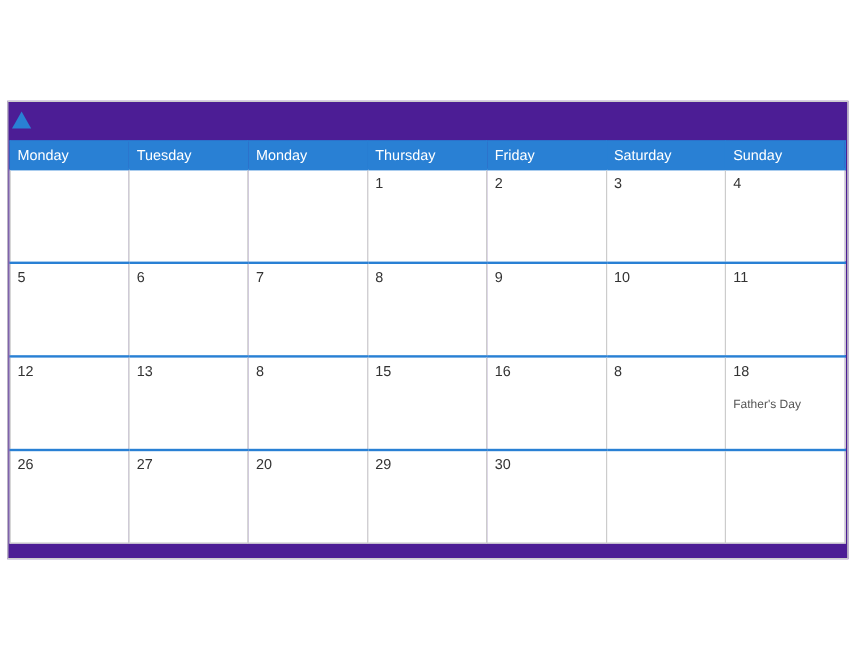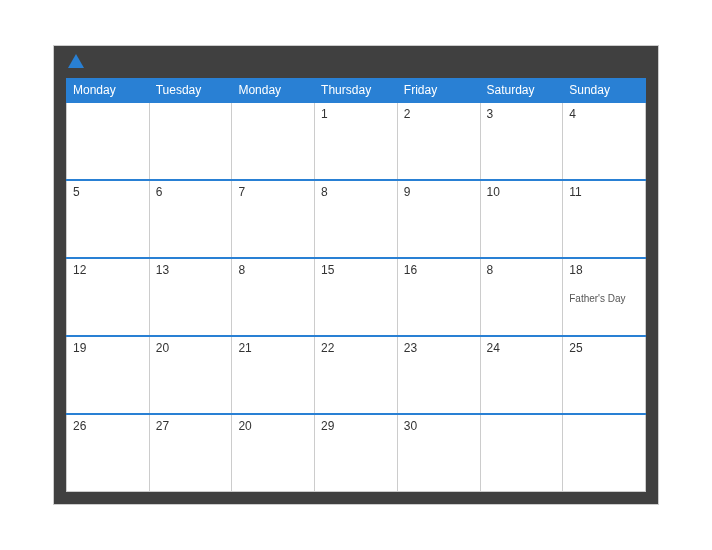--- a/index.html
+++ b/index.html
@@ -6,24 +6,24 @@
     body {
       background: #fff;
       font-family: Arial, sans-serif;
       width: 712px;
       height: 550px;
       display: flex;
       align-items: center;
       justify-content: center;
     }
     .calendar-container {
-      width: 606px;
-      background: #404040;
+      width: 701px;
+      background: #4c1d95;
       border: 1px solid #ccc;
-      padding: 10px 12px 12px;
+      padding: 10px 1px 12px;
     }
     .calendar-header {
       display: flex;
       align-items: center;
       justify-content: space-between;
       margin-bottom: 10px;
     }
     .logo {
       display: flex;
       flex-direction: column;
@@ -192,43 +192,20 @@
           <td>
             <span class="day-number">8</span>
           </td>
           <td>
             <span class="day-number">18</span>
             <div class="day-event">Father's Day</div>
           </td>
         </tr>
         <tr>
           <td>
-            <span class="day-number">19</span>
-          </td>
-          <td>
-            <span class="day-number">20</span>
-          </td>
-          <td>
-            <span class="day-number">21</span>
-          </td>
-          <td>
-            <span class="day-number">22</span>
-          </td>
-          <td>
-            <span class="day-number">23</span>
-          </td>
-          <td>
-            <span class="day-number">24</span>
-          </td>
-          <td>
-            <span class="day-number">25</span>
-          </td>
-        </tr>
-        <tr>
-          <td>
             <span class="day-number">26</span>
           </td>
           <td>
             <span class="day-number">27</span>
           </td>
           <td>
             <span class="day-number">20</span>
           </td>
           <td>
             <span class="day-number">29</span>

